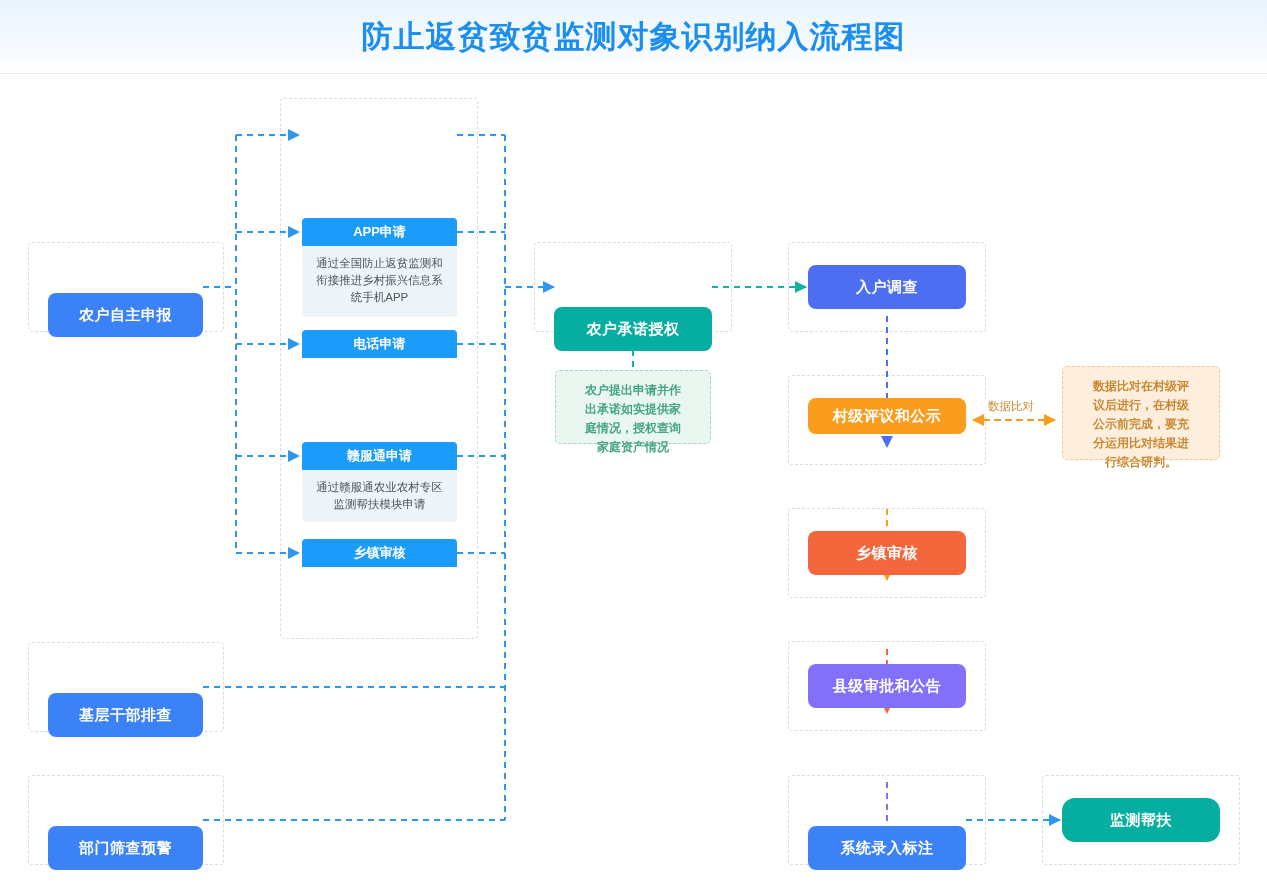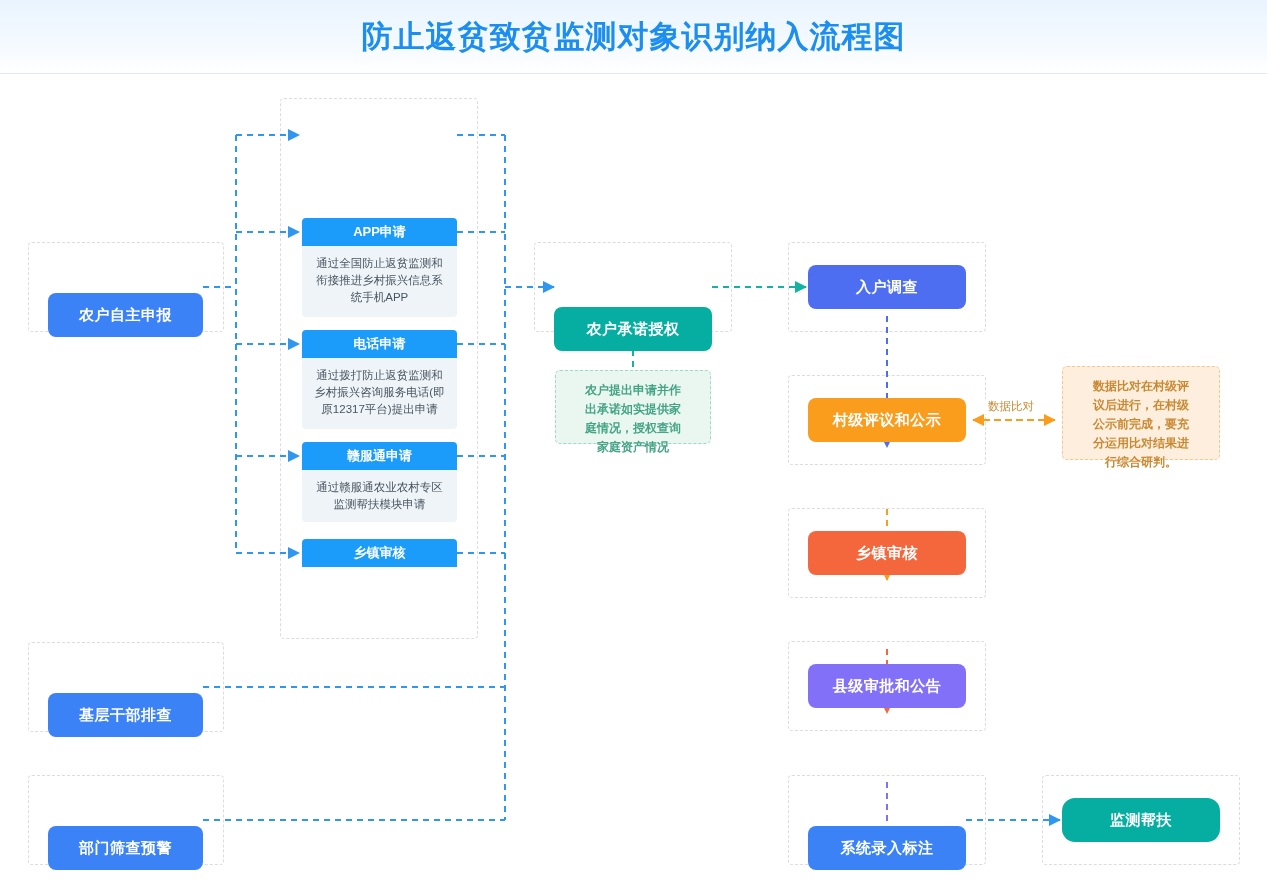--- a/index.html
+++ b/index.html
@@ -181,21 +181,20 @@
   <div class="node n-blue" style="left:48px;top:725px;width:155px;height:44px;">
     <span>部门筛查预警</span>
   </div>
 
   <div class="card" style="left:302px;top:145px;">
     <div class="card-head">APP申请</div>
     <div class="card-body" style="height:71px;">通过全国防止返贫监测和衔接推进乡村振兴信息系统手机APP</div>
   </div>
   <div class="card" style="left:302px;top:257px;">
     <div class="card-head">电话申请</div>
-    <div class="card-body" style="height:71px;">通过拨打防止返贫监测和乡村振兴咨询服务电话(即原12317平台)提出申请</div>
   </div>
   <div class="card" style="left:302px;top:369px;">
     <div class="card-head">赣服通申请</div>
     <div class="card-body" style="height:52px;">通过赣服通农业农村专区监测帮扶模块申请</div>
   </div>
   <div class="card" style="left:302px;top:466px;">
     <div class="card-head">乡镇审核</div>
   </div>
 
   <div class="node n-teal" style="left:554px;top:192px;width:158px;height:44px;margin-top:42px;">
@@ -203,21 +202,21 @@
   </div>
 
   <div class="note note-green" style="left:555px;top:297px;width:156px;height:74px;">
     <span>农户提出申请并作出承诺如实提供家庭情况，授权查询家庭资产情况</span>
   </div>
 
   <div class="node n-indigo" style="left:808px;top:192px;width:158px;height:44px;text-align:center;">
     <span>入户调查</span>
   </div>
 
-  <div class="node n-orange" style="left:808px;top:325px;width:158px;height:44px;">
+  <div class="node n-orange" style="left:808px;top:325px;width:158px;height:36px;">
     <span>村级评议和公示</span>
   </div>
 
   <div class="conn-label" style="left:985px;top:326px;">数据比对</div>
 
   <div class="note note-peach" style="left:1062px;top:293px;width:158px;height:94px;">
     <span>数据比对在村级评议后进行，在村级公示前完成，要充分运用比对结果进行综合研判。</span>
   </div>
 
   <div class="node n-red" style="left:808px;top:458px;width:158px;height:44px;">

